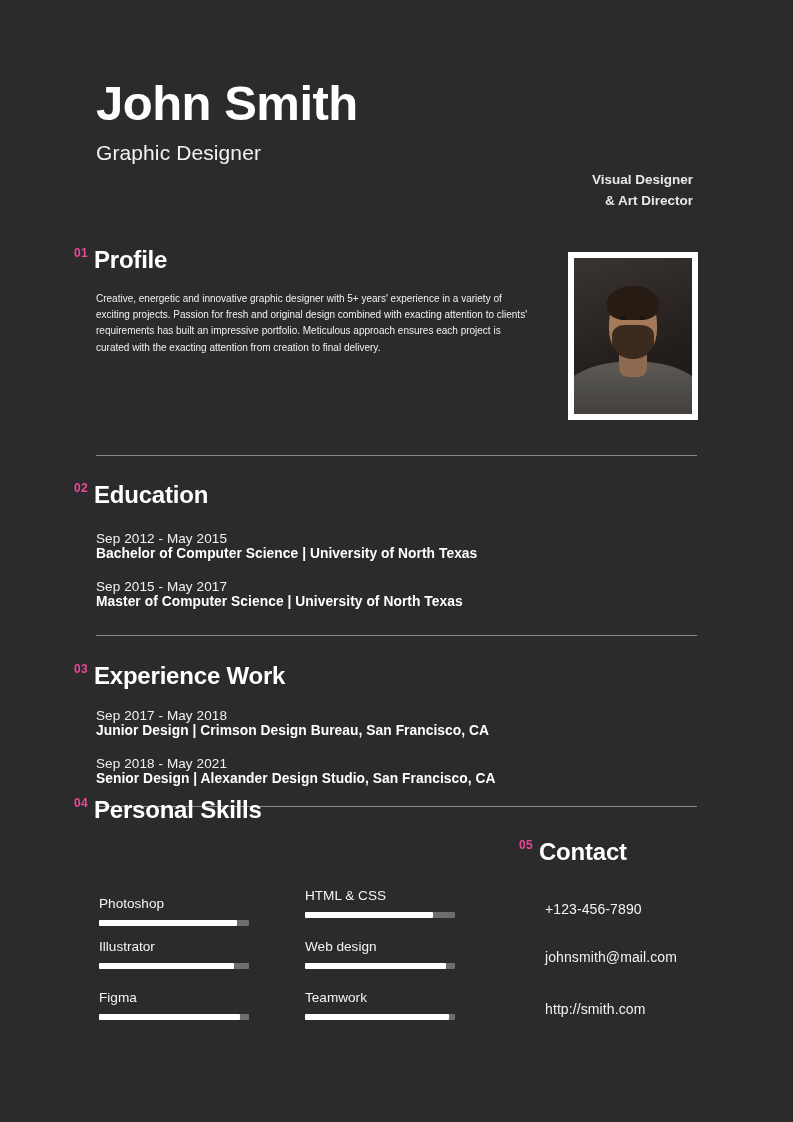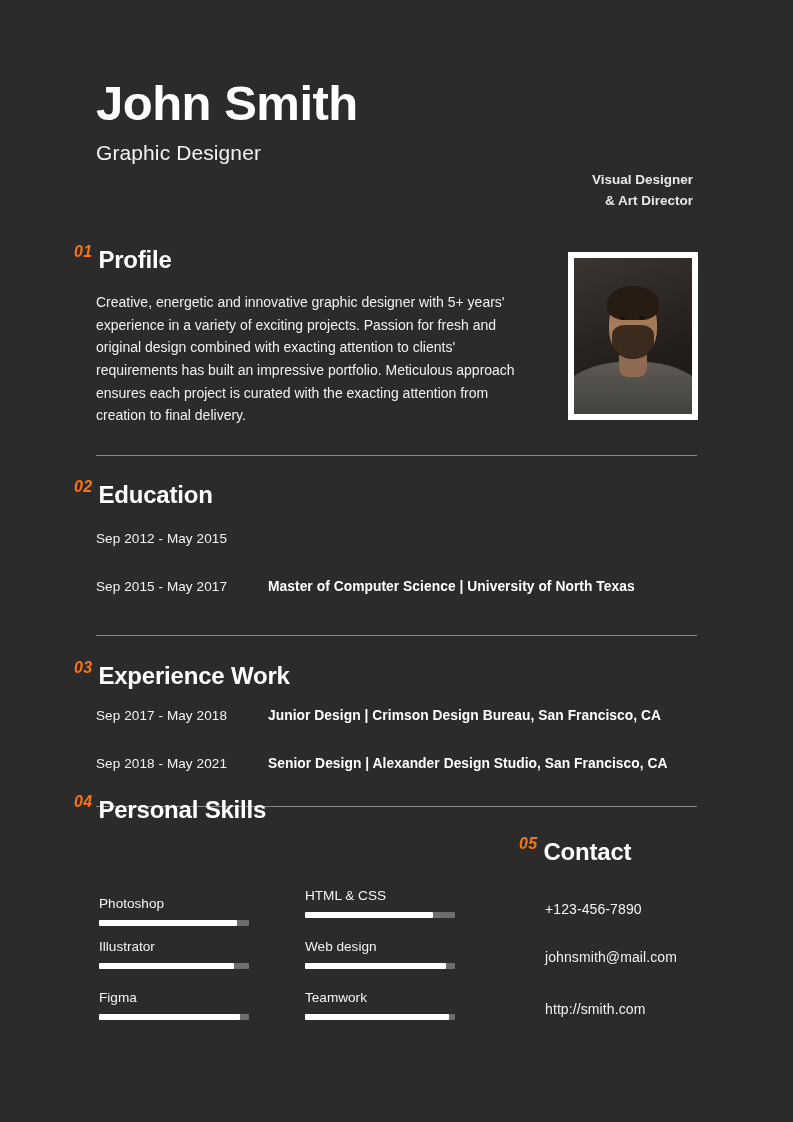--- a/index.html
+++ b/index.html
@@ -51,43 +51,42 @@
     color: #e8e8e8;
   }
 
   
   .sec-head {
     position: absolute;
     display: flex;
     align-items: baseline;
   }
   .sec-num {
-    font-size: 16px;
-    font-weight: bold;
-    color: #f97316;
+    font-size: 12px;
+    font-weight: bold;
+    color: #ec4899;
     position: relative;
     top: -11px;
     margin-right: 6px;
     letter-spacing: 0.3px;
-    font-style: italic;
   }
   .sec-title {
     font-size: 24px;
     font-weight: bold;
     letter-spacing: -0.2px;
     color: #ffffff;
   }
 
   
   .profile-text {
     position: absolute;
     left: 96px;
     top: 291px;
     width: 440px;
-    font-size: 14px;
+    font-size: 10px;
     line-height: 1.62;
     color: #f0f0f0;
   }
   .photo-frame {
     position: absolute;
     left: 568px;
     top: 252px;
     width: 130px;
     height: 168px;
     background: #ffffff;
@@ -157,20 +156,21 @@
     width: 601px;
     height: 1px;
     background: #8a8a8a;
   }
 
   
   .row {
     position: absolute;
     display: flex;
     align-items: flex-start;
+    flex-direction: column;
   }
   .row-date {
     width: 172px;
     font-size: 13.5px;
     font-weight: 500;
     color: #f2f2f2;
     letter-spacing: 0.1px;
   }
   .row-desc {
     font-size: 13.8px;
@@ -248,20 +248,21 @@
 
   <div class="divider" style="top:455px;"></div>
 
   <div class="sec-head" style="left:74px; top:481px;">
     <span class="sec-num">02</span>
     <span class="sec-title">Education</span>
   </div>
 
   <div class="row" style="left:96px; top:531px;">
     <span class="row-date">Sep 2012 - May 2015</span>
+    <span class="row-desc">Bachelor of Computer Science | University of North Texas</span>
   </div>
   <div class="row" style="left:96px; top:579px;">
     <span class="row-date">Sep 2015 - May 2017</span>
     <span class="row-desc">Master of Computer Science | University of North Texas</span>
   </div>
 
   <div class="divider" style="top:635px;"></div>
 
   <div class="sec-head" style="left:74px; top:662px;">
     <span class="sec-num">03</span>

